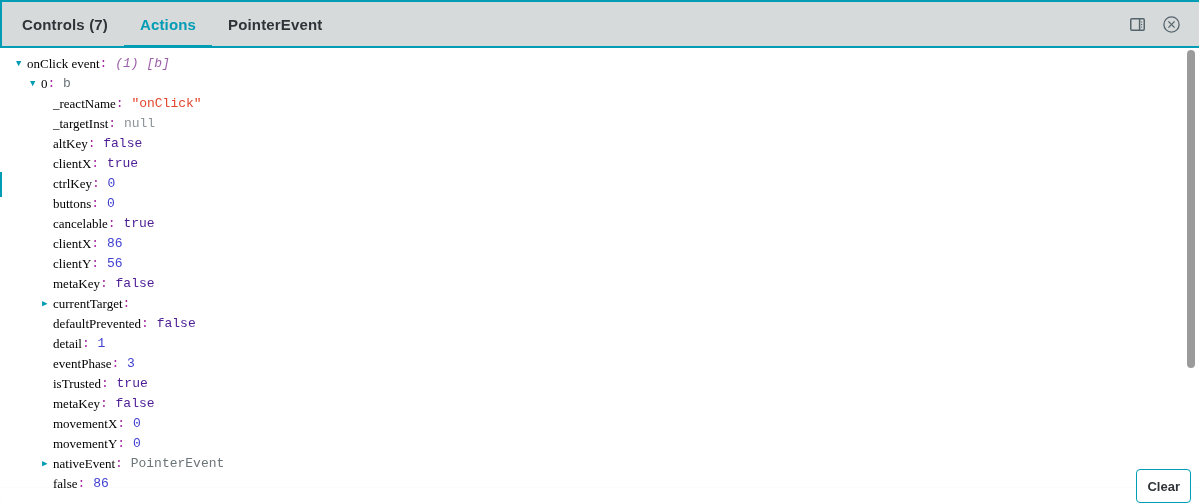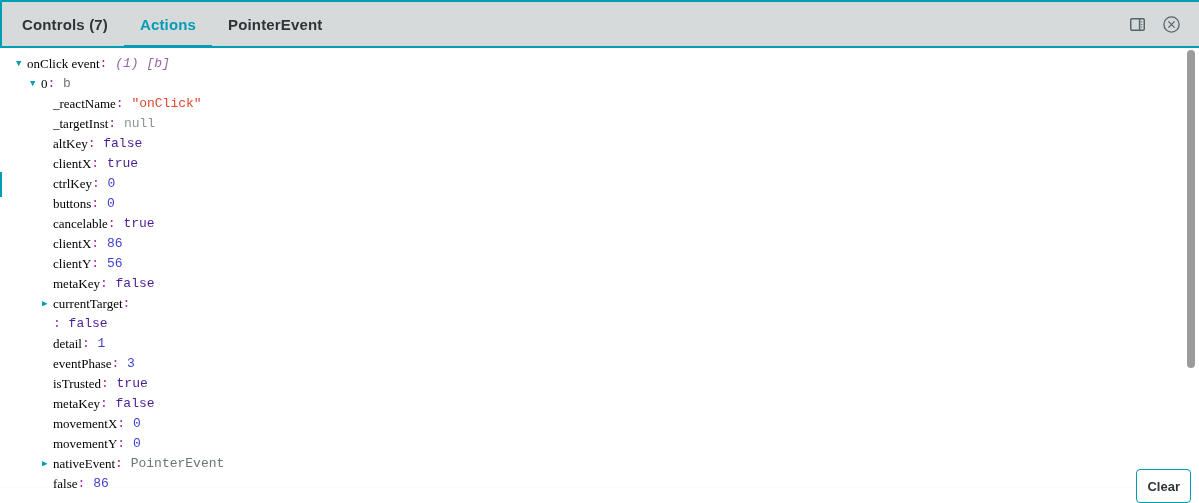--- a/index.html
+++ b/index.html
@@ -308,20 +308,21 @@
         <span class="colon">:&nbsp;</span>
         <span class="v-bool">false</span>
       </div>
       <div class="row ind2">
         <span class="arrow">▶</span>
         <span class="k">currentTarget</span>
         <span class="colon">:&nbsp;</span>
       </div>
       <div class="row ind2">
         <span class="arrow blank">▶</span>
+        <span class="k">defaultPrevented</span>
         <span class="colon">:&nbsp;</span>
         <span class="v-bool">false</span>
       </div>
       <div class="row ind2">
         <span class="arrow blank">▶</span>
         <span class="k">detail</span>
         <span class="colon">:&nbsp;</span>
         <span class="v-num">1</span>
       </div>
       <div class="row ind2">

